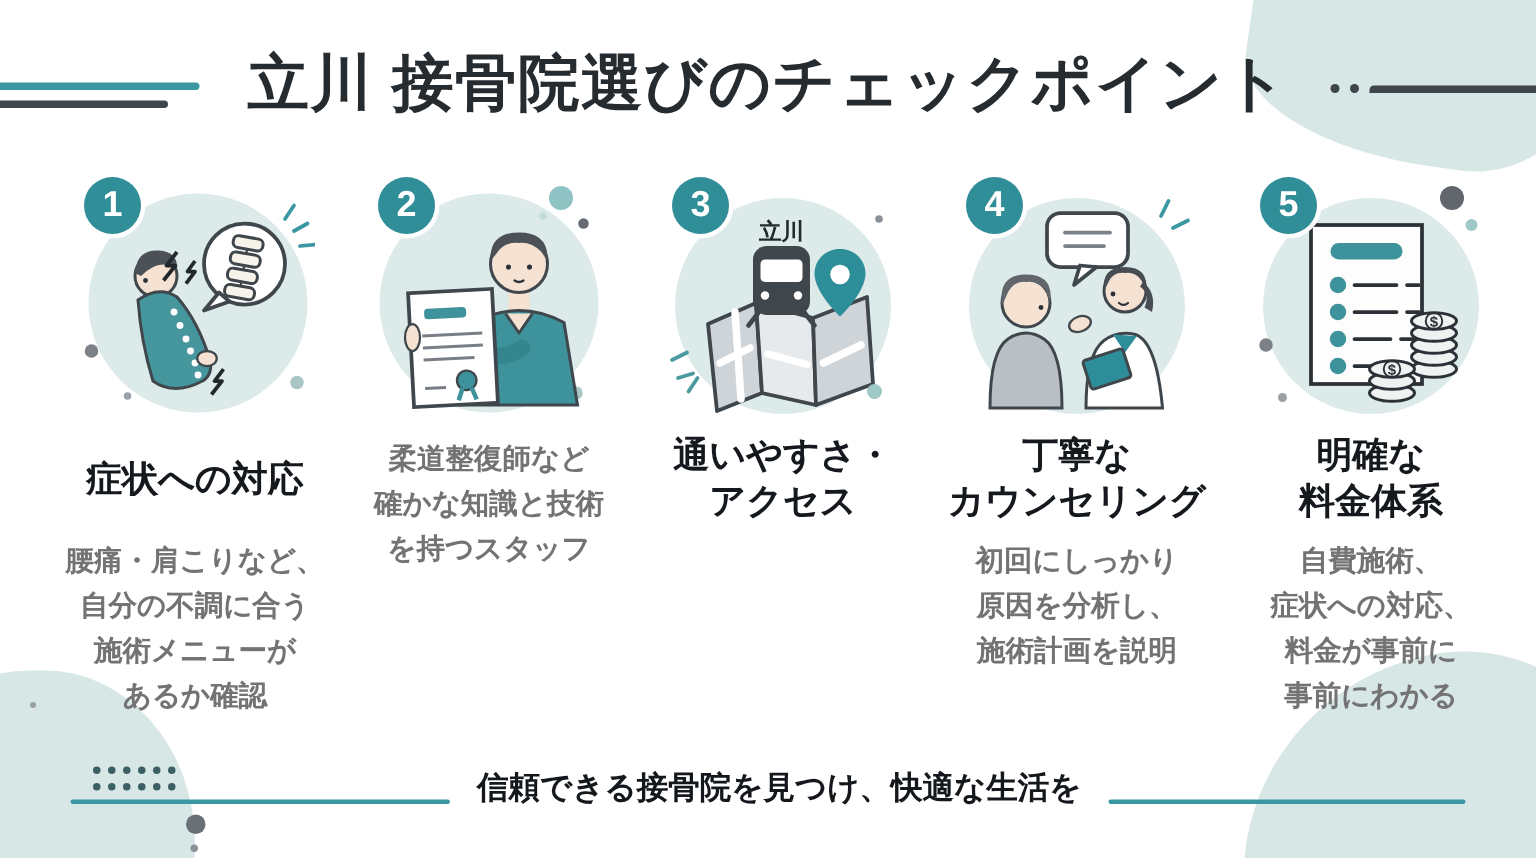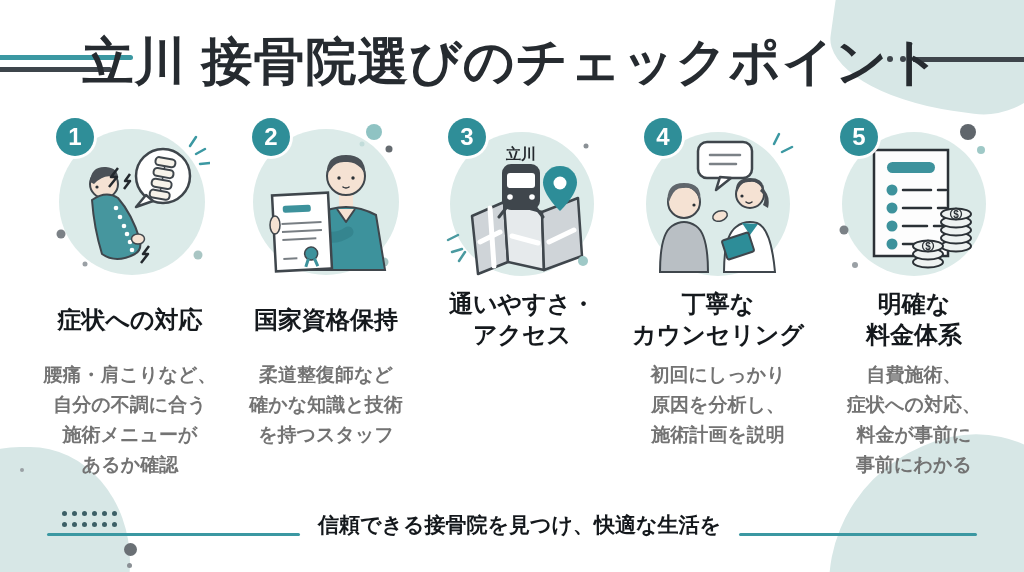--- a/index.html
+++ b/index.html
@@ -23,21 +23,21 @@
   .blob-br{width:280px;height:250px;right:-80px;bottom:-115px;border-radius:55% 45% 50% 50% / 60% 55% 45% 40%;transform:rotate(-12deg);}
 
   
   .deco-left-teal{position:absolute;left:0;top:55px;width:133px;height:5px;background:var(--teal-line);border-radius:0 3px 3px 0;}
   .deco-left-dark{position:absolute;left:0;top:67px;width:112px;height:5px;background:var(--dark);border-radius:0 3px 3px 0;}
   .deco-right{position:absolute;top:56px;right:0;display:flex;align-items:center;gap:7px;}
   .deco-right .dot{width:6px;height:6px;border-radius:50%;background:var(--dark);}
   .deco-right .bar{width:111px;height:5px;background:var(--dark);border-radius:3px 0 0 0;}
 
   .title{position:absolute;left:0;top:28px;width:100%;text-align:center;
-    font-size:51px;font-weight:bold;color:#262b30;letter-spacing:1px;white-space:nowrap;}
+    font-size:41px;font-weight:bold;color:#262b30;letter-spacing:1px;white-space:nowrap;}
 
   
   .columns{position:absolute;left:32px;top:122px;width:980px;display:flex;}
   .column{width:196px;display:flex;flex-direction:column;align-items:center;}
   .illo{position:relative;width:160px;height:160px;}
   .illo svg{display:block;width:160px;height:160px;}
   .badge{position:absolute;left:6px;top:-4px;width:38px;height:38px;border-radius:50%;
     background:var(--teal);box-shadow:0 0 0 3px rgba(255,255,255,.95);
     display:flex;align-items:center;justify-content:center;z-index:2;}
   .badge span{color:#fff;font-size:24px;font-weight:bold;line-height:1;}
@@ -169,21 +169,20 @@
               <line x1="36" y1="109" x2="76" y2="109"></line>
               <line x1="36" y1="117" x2="70" y2="117"></line>
               <line x1="36" y1="136" x2="50" y2="136"></line>
             </g>
             <circle cx="64" cy="132" r="6.5" fill="#3d929c" stroke="#3f464c" stroke-width="1.5"></circle>
             <path d="M61 137 l-3 8 M67 137 l3 8" stroke="#3d929c" stroke-width="3"></path>
           </g>
           <ellipse cx="29" cy="103" rx="5" ry="9" fill="#f5e2d3" stroke="#3f464c" stroke-width="1.5"></ellipse>
         </svg>
       </div>
-      <div class="heading">国家資格保持</div>
       <div class="body">柔道整復師など
 確かな知識と技術
 を持つスタッフ</div>
     </div>
 
     <div class="column">
       <div class="illo">
         <div class="badge">
             <span>3</span>
           </div>

